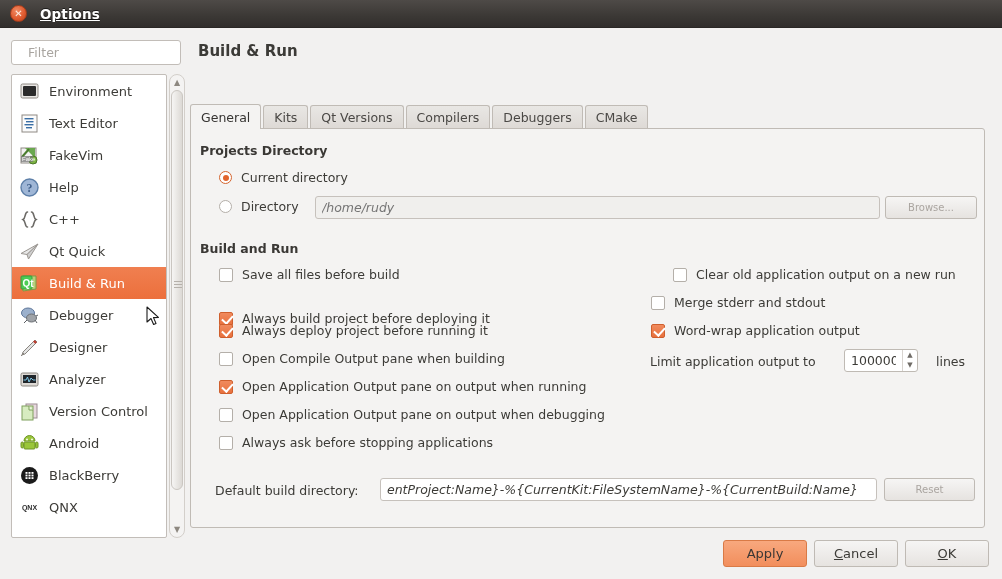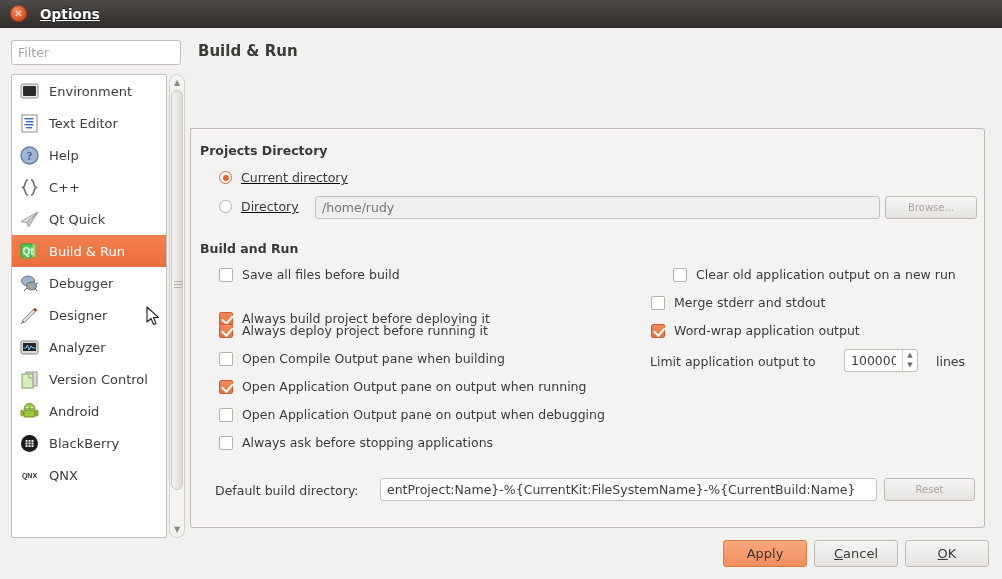--- a/index.html
+++ b/index.html
@@ -44,21 +44,21 @@
     background: #f2f1f0;
   }
 
   
   .filter-input {
     position: absolute; left: 11px; top: 12px;
     width: 170px; height: 25px;
     background: #ffffff;
     border: 1px solid #c2bdb8;
     border-radius: 3px;
-    padding: 0 6px;
+    padding: 0 16px;
     font-size: 12.5px;
     color: #3c3b37;
     font-family: "DejaVu Sans", "Liberation Sans", sans-serif;
     outline: none;
   }
   .filter-input::placeholder { color: #a9a5a0; }
 
   .page-title {
     position: absolute; left: 198px; top: 14px;
     font-size: 15px; font-weight: bold; color: #3c3b37;
@@ -153,21 +153,21 @@
     border: 1px solid #c0bbb5;
     border-radius: 0 3px 3px 3px;
   }
 
   .grp-title {
     position: absolute;
     font-size: 12.5px; font-weight: bold; color: #3a3835;
   }
 
   
-  .radio-row { position: absolute; display: flex; align-items: center; text-decoration: underline; }
+  .radio-row { position: absolute; display: flex; align-items: center; }
   .radio {
     width: 13px; height: 13px; border-radius: 50%;
     background: #ffffff;
     border: 1px solid #b4afa9;
     margin-right: 9px;
     flex: 0 0 13px;
     position: relative;
     cursor: pointer;
   }
   .radio.on { border-color: #d4652f; }
@@ -207,20 +207,21 @@
   
   .tin {
     background: #f0efed;
     border: 1px solid #c6c1bc;
     border-radius: 3px;
     font-size: 12.5px;
     color: #a5a09b;
     padding: 0 6px;
     font-family: "DejaVu Sans", "Liberation Sans", sans-serif;
     outline: none;
+    font-style: italic;
   }
   .tin.active-in {
     background: #ffffff;
     color: #3c3b37;
   }
 
   .btn {
     background: linear-gradient(to bottom, #f6f5f4 0%, #e6e3e0 100%);
     border: 1px solid #bfbab4;
     border-radius: 3px;
@@ -309,20 +310,33 @@
               <rect x="3" y="2" width="15" height="17" fill="#fbfbfb" stroke="#8f8a84"></rect>
                 <g fill="#3a6ea5">
                 <rect x="5.5" y="5" width="9" height="1.4"></rect>
                 <rect x="7" y="8" width="7.5" height="1.4"></rect>
                 <rect x="5.5" y="11" width="9" height="1.4"></rect>
                 <rect x="7" y="14" width="6" height="1.4"></rect>
               </g>
             </svg>
           </span>
           <span>Text Editor</span>
+        </div>
+        <div class="cat-item">
+          <span class="cat-ico">
+            <svg width="21" height="21" viewBox="0 0 21 21">
+              <rect x="2" y="3" width="15" height="15" fill="#f2f2f2" stroke="#8f8a84"></rect>
+                <path d="M6 3 L16 3 L16 13 Z" fill="#6aa84f"></path>
+                <path d="M3 12 L10 4" stroke="#4a7c2f" stroke-width="2" fill="none"></path>
+                <circle cx="14" cy="15" r="4" fill="#7cb342" stroke="#4e7a2a"></circle>
+                <rect x="2" y="11" width="12" height="6" fill="#7a7a7a" opacity=".75"></rect>
+                <text x="3" y="16" font-size="6" fill="#fff" font-family="sans-serif">Fake</text>
+            </svg>
+          </span>
+          <span>FakeVim</span>
         </div>
         <div class="cat-item">
           <span class="cat-ico">
             <svg width="21" height="21" viewBox="0 0 21 21">
               <circle cx="10.5" cy="10.5" r="8.5" fill="#9fb6d6" stroke="#5d7fa8" stroke-width="1.4"></circle>
                 <text x="10.5" y="15" font-size="12" fill="#3f5f8a" text-anchor="middle" font-family="serif" font-weight="bold">?</text>
             </svg>
           </span>
           <span>Help</span>
         </div>
@@ -446,20 +460,28 @@
     <div class="sb-thumb">
       <div class="sb-grip">
           <i></i>
           <i></i>
           <i></i>
         </div>
     </div>
     <div class="sb-arrow down">▼</div>
   </div>
 
+  <div class="tabbar" id="tabbar">
+      <div class="tab active">General</div>
+      <div class="tab">Kits</div>
+      <div class="tab">Qt Versions</div>
+      <div class="tab">Compilers</div>
+      <div class="tab">Debuggers</div>
+      <div class="tab">CMake</div>
+    </div>
 
   <div class="tabpanel">
 
     <div class="grp-title" style="left:9px; top:14px;">Projects Directory</div>
 
     <div class="radio-row" style="left:28px; top:41px;">
       <span class="radio on"></span>
       <span class="lbl">Current directory</span>
     </div>
 

